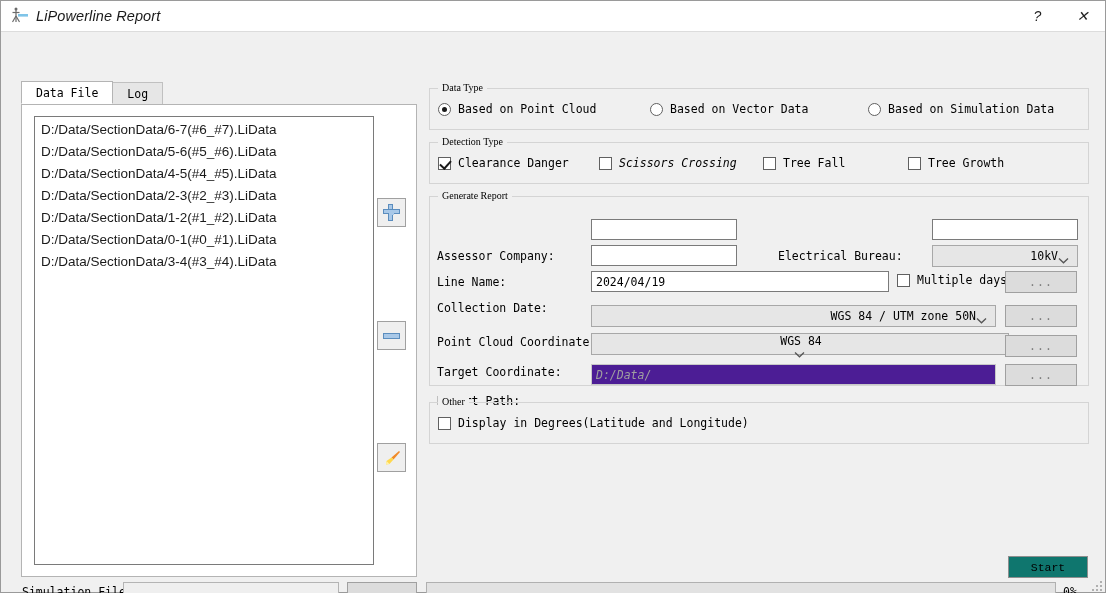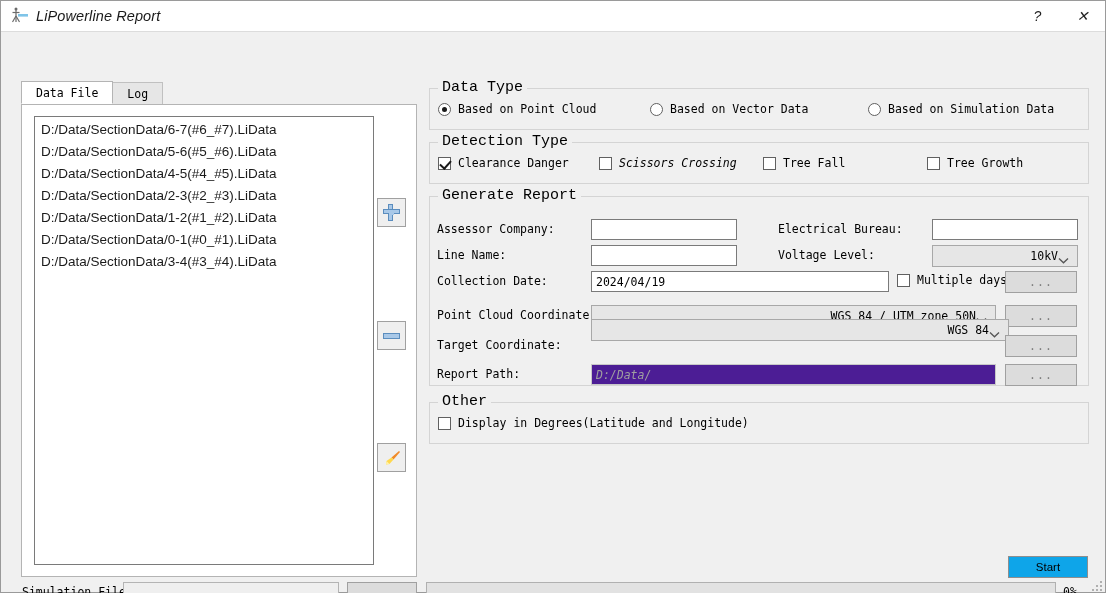--- a/index.html
+++ b/index.html
@@ -139,22 +139,22 @@
   .group {
     position: absolute;
     border: 1px solid #d4d4d4;
     background: transparent;
   }
   .group > .legend {
     position: absolute;
     top: -8px; left: 8px;
     background: #f0f0f0;
     padding: 0 4px;
-    font-family: Liberation Mono, monospace;
-    font-size: 15px;
+    font-family: Liberation Serif, serif;
+    font-size: 10px;
     color: #000;
     line-height: 14px;
   }
   #grp-datatype   { left: 428px; top: 56px;  width: 660px; height: 42px; }
   #grp-detection  { left: 428px; top: 110px; width: 660px; height: 42px; }
   #grp-generate   { left: 428px; top: 164px; width: 660px; height: 190px; }
   #grp-other      { left: 428px; top: 370px; width: 660px; height: 42px; }
 
   
   .radio-row, .check-row { position: absolute; display: flex; align-items: center; }
@@ -183,21 +183,21 @@
   }
   .lbl {
     font-family: "DejaVu Sans Mono", "Liberation Mono", monospace;
     font-size: 11.5px; color: #000; white-space: nowrap;
   }
 
   
   .frow { position: absolute; display: flex; align-items: center; }
   .flabel {
     font-family: "DejaVu Sans Mono", "Liberation Mono", monospace;
-    font-size: 11.5px; color: #000; white-space: nowrap;
+    font-size: 11.5px; color: #000; white-space: nowrap; margin-top: 27px;
   }
   .tinput {
     height: 21px;
     border: 1px solid #7a7a7a;
     background: #ffffff;
     font-family: "DejaVu Sans Mono", "Liberation Mono", monospace;
     font-size: 11.5px;
     color: #000;
     padding: 0 4px;
     outline: none;
@@ -227,23 +227,23 @@
     font-size: 11.5px; color: #808080;
     letter-spacing: 1px;
   }
 
   
   .startbtn {
     position: absolute;
     left: 1007px; top: 524px;
     width: 80px; height: 22px;
     border: 1px solid #8e8e8e;
-    background: #0ea5e9;
+    background: #0f766e;
     display: flex; align-items: center; justify-content: center;
-    font-family: Liberation Sans, sans-serif;
+    font-family: Liberation Mono, monospace;
     font-size: 11.5px; color: #000;
   }
 
   .simlabel {
     position: absolute; left: 21px; top: 553px;
     font-family: "DejaVu Sans Mono", "Liberation Mono", monospace;
     font-size: 11.5px; color: #000;
   }
   .siminput {
     position: absolute; left: 122px; top: 550px;
@@ -362,21 +362,21 @@
         <span class="lbl">Clearance Danger</span>
       </div>
       <div class="check-row" style="left:169px; top:13px;font-style:italic;">
         <span class="cbox"></span>
         <span class="lbl">Scissors Crossing</span>
       </div>
       <div class="check-row" style="left:333px; top:13px;">
         <span class="cbox"></span>
         <span class="lbl">Tree Fall</span>
       </div>
-      <div class="check-row" style="left:497px; top:13px;">
+      <div class="check-row" style="left:478px; top:13px;">
         <span class="cbox"></span>
         <span class="lbl">Tree Growth</span>
       </div>
     </div>
 
     <div class="group" id="grp-generate">
       <div class="legend">Generate Report</div>
 
       <div class="frow" style="left:7px; top:25px;">
         <span class="flabel">Assessor Company:</span>
@@ -422,21 +422,21 @@
           <svg width="11" height="7" viewBox="0 0 11 7">
               <path d="M1 1.5 L5.5 5.8 L10 1.5" fill="none" stroke="#555" stroke-width="1.3"></path>
             </svg>
         </span>
       </div>
       <div class="dots" style="position:absolute; left:575px; top:108px; width:72px;">...</div>
 
       <div class="frow" style="left:7px; top:141px;">
         <span class="flabel">Target Coordinate:</span>
       </div>
-      <div class="combo" style="position:absolute; left:161px; top:122px; width:418px;">
+      <div class="combo" style="position:absolute; left:161px; top:136px; width:418px;flex-direction:column;">
         <span class="cval">WGS 84</span>
         <span class="chev">
           <svg width="11" height="7" viewBox="0 0 11 7">
               <path d="M1 1.5 L5.5 5.8 L10 1.5" fill="none" stroke="#555" stroke-width="1.3"></path>
             </svg>
         </span>
       </div>
       <div class="dots" style="position:absolute; left:575px; top:138px; width:72px;">...</div>
 
       <div class="frow" style="left:7px; top:170px;">

